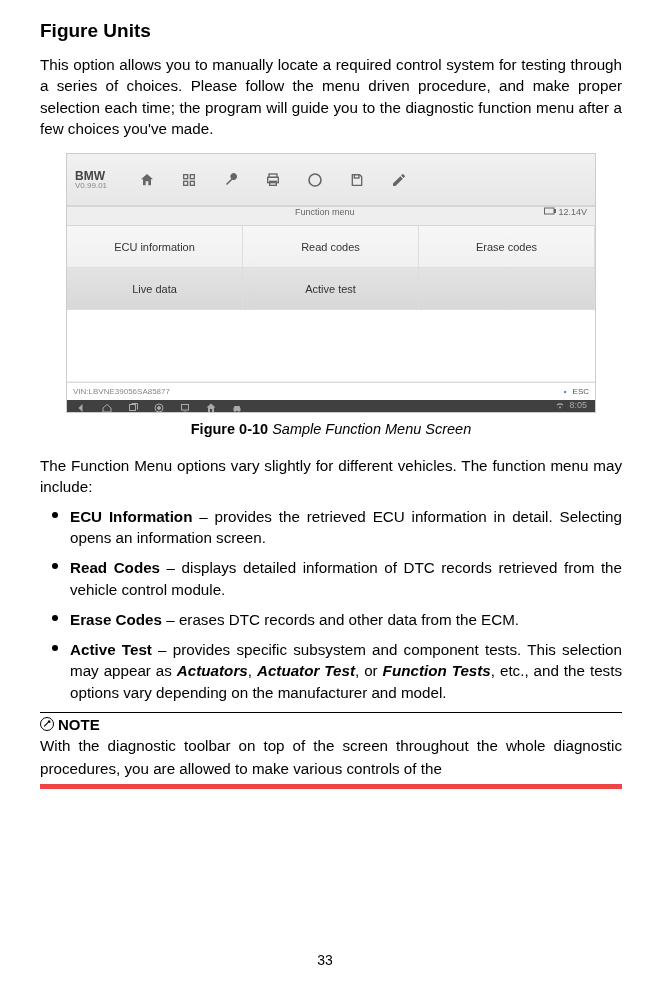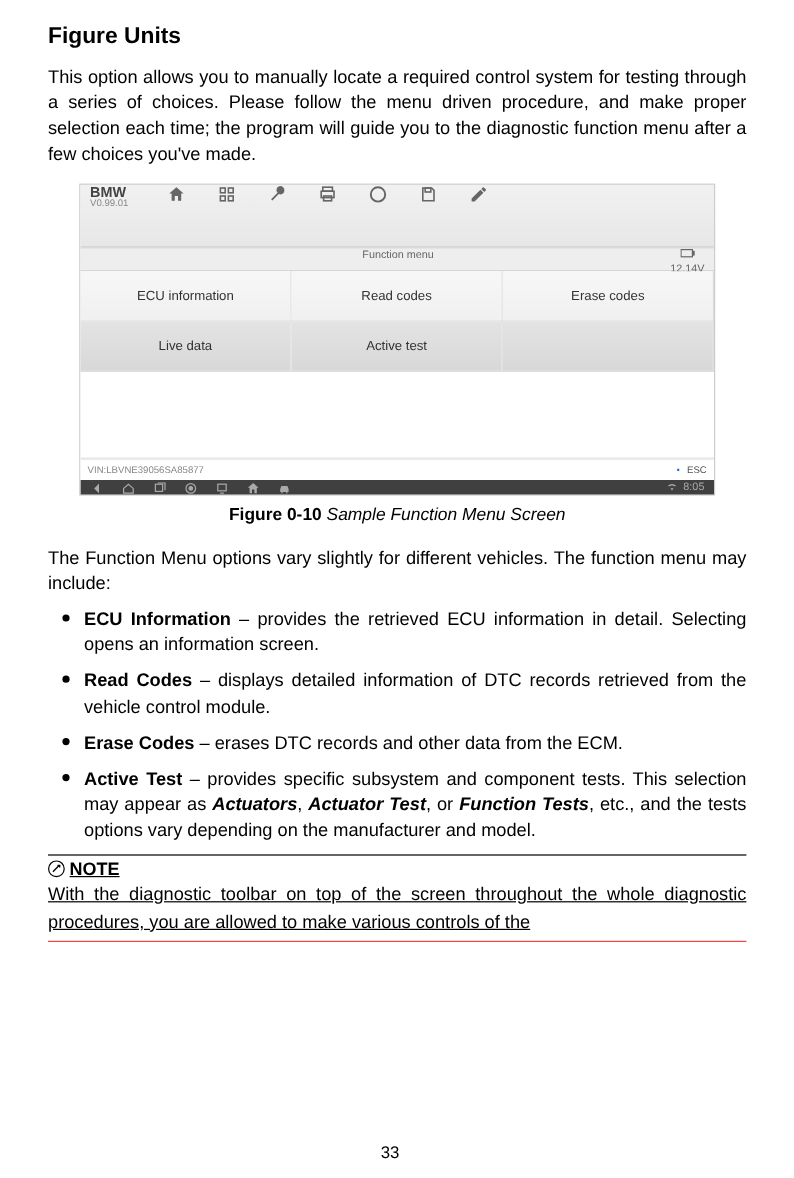--- a/index.html
+++ b/index.html
@@ -15,36 +15,36 @@
     .heading { font-size: 19px; font-weight: bold; margin-bottom: 12px; }
     .body-para { font-size: 15.2px; line-height: 1.4; text-align: justify; margin-bottom: 14px; }
     .figure-wrap { padding: 0 26px; }
     .screenshot {
       width: 100%; height: 260px; background: #fff; border: 1px solid #ccc;
       position: relative; overflow: hidden;
     }
     
     .ss-top {
       height: 52px; background: linear-gradient(#f1f1f1, #e7e7e7);
-      display: flex; align-items: flex-start; padding: 0 8px; gap: 14px;
+      display: flex; align-items: center; padding: 0 8px; gap: 14px;
       border-bottom: 1px solid #d6d6d6;
     }
     .ss-brand { display:flex; flex-direction:column; line-height:1; font-size:10px; color:#444; }
     .ss-brand-main { font-weight:bold; font-size:12px; }
     .ss-brand-sub { font-size:8px; color:#888; }
     .ss-icons { display:flex; gap:26px; margin-left:18px; flex:1; }
     .ss-icon { width:16px; height:16px; color:#666; }
     
     .ss-funcbar {
       height: 20px; background:#eee; border-top:1px solid #d6d6d6;
       border-bottom:1px solid #d6d6d6; display:flex; align-items:flex-start;
       padding:0 8px; font-size:9px; color:#666;
     }
     .ss-funcbar-title { flex:1; text-align:center; }
-    .ss-batt { display:flex; align-items:center; gap:2px;flex-direction:column; }
+    .ss-batt { display:flex; align-items:center; gap:2px; }
     .ss-grid { display:grid; grid-template-columns: 1fr 1fr 1fr; }
     .ss-cell {
       height:42px; background:linear-gradient(#f7f7f7,#f0f0f0);
       border-right:1px solid #ddd; border-bottom:1px solid #ddd;
       display:flex; align-items:center; justify-content:center;
       font-size:11px; color:#333;
     }
     .ss-cell.alt { background: linear-gradient(#e3e3e3,#d8d8d8); }
     .ss-white { height: 72px; background:#fff; border-bottom:1px solid #eee; }
     .ss-status {
@@ -68,21 +68,21 @@
     ul.definitions li {
       position:relative; padding-left:30px; font-size:15.2px; line-height:1.4;
       text-align:justify; margin-bottom:9px;
     }
     ul.definitions li::before {
       content:""; position:absolute; left:12px; top:6px; width:6px; height:6px;
       background:#000; border-radius:50%;
     }
     .term { font-weight:bold; }
     .em { font-style:italic; font-weight:bold; }
-    .note-block { border-top:1px solid #000; border-bottom:1px solid #ef4444; padding:3px 0;text-decoration:underline; }
+    .note-block { border-top:1px solid #000; border-bottom:5px solid #ef4444; padding:3px 0; }
     .note-title { display:flex; align-items:center; gap:4px; font-size:15px; font-weight:bold; margin-bottom:2px; }
     .note-icon { width:14px; height:14px; border:1.4px solid #000; border-radius:50%; display:flex; align-items:center; justify-content:center; }
     .note-icon svg { width:9px; height:9px; }
     .note-text { font-size:15.2px; line-height:1.5; text-align:justify; }
     .page-num { position:absolute; bottom:14px; left:0; right:12px; text-align:center; font-size:14px; }
   </style>
 </head>
 <body>
 
 <h2 class="heading">Figure Units</h2>

